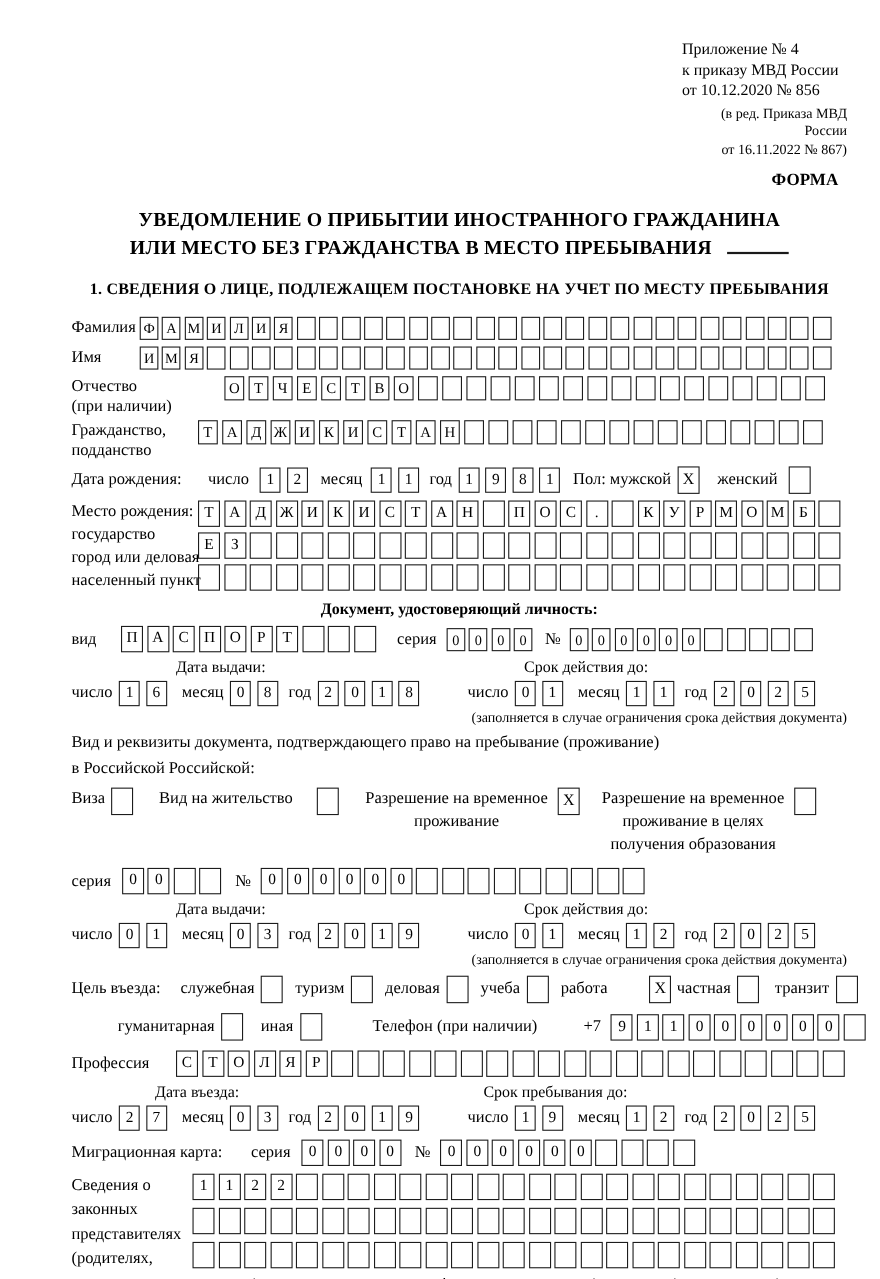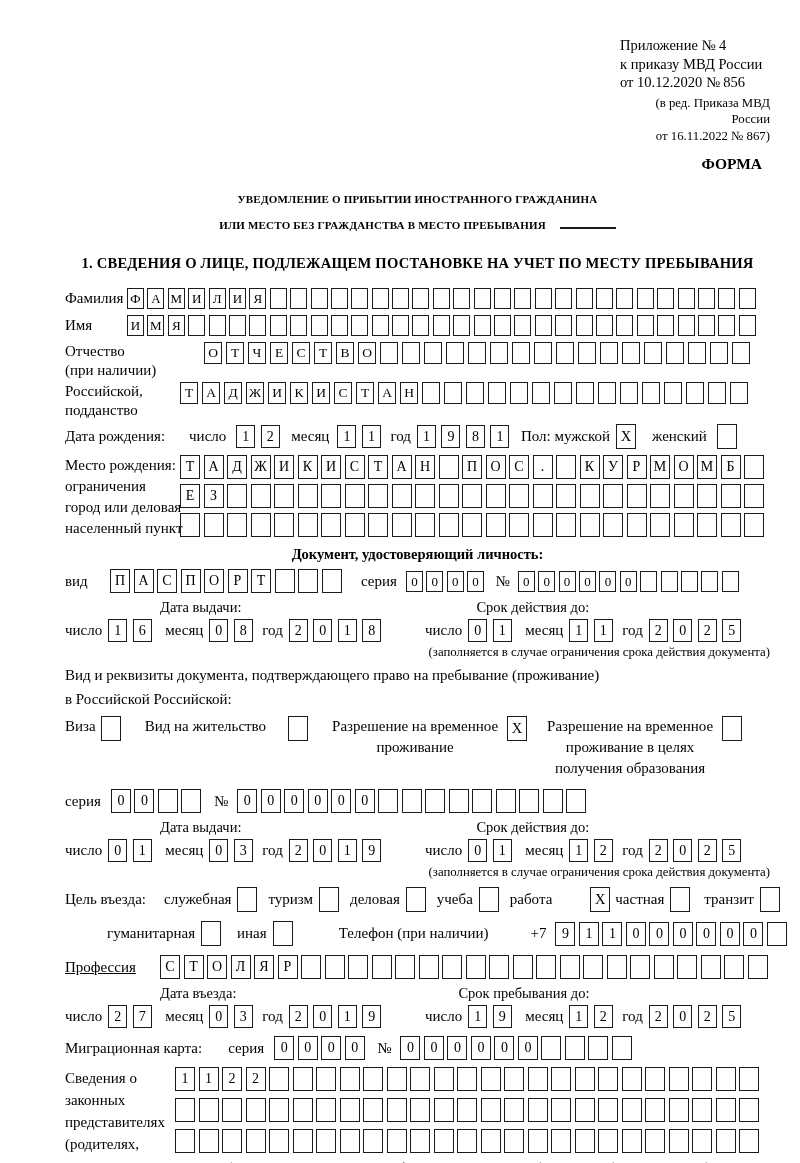--- a/index.html
+++ b/index.html
@@ -8,29 +8,29 @@
     font-family:"Liberation Serif","DejaVu Serif",serif;
     box-sizing:border-box;position:relative;
     padding:36px 30px 0 65px;overflow:hidden;
   }
   
   .appendix{padding-left:555px;font-size:14.5px;line-height:18.5px;}
   .appendix .amend{font-size:12.8px;line-height:16.5px;text-align:right;}
   .appendix .amend.first{margin-top:3px;}
   .forma{text-align:right;padding-right:8px;font-weight:bold;font-size:15.5px;margin-top:11px;}
   
-  .title{text-align:center;font-weight:bold;font-size:11px;line-height:26px;margin-top:13px;letter-spacing:.2px;}
+  .title{text-align:center;font-weight:bold;font-size:18px;line-height:26px;margin-top:13px;letter-spacing:.2px;}
   .blank{display:inline-block;width:56px;border-bottom:2px solid #1a1a1a;margin-left:14px;height:14px;}
   .sec1{font-weight:bold;font-size:14.6px;margin-top:17px;margin-bottom:16px;text-align:center;letter-spacing:.2px;}
   
   .frow{display:flex;align-items:center;margin-bottom:6px;white-space:nowrap;}
   .frow.top{align-items:flex-start;margin-bottom:2px;}
   .lbl{font-size:15px;flex:none;}
   .lbl2{font-size:15px;line-height:19px;}
-  .w62{width:62px;} .w139{width:139px;} .w115{width:115px;} .w45{width:45px;} .w95{width:95px;text-decoration:underline;}
+  .w62{width:62px;} .w139{width:139px;} .w115{width:115px;} .w45{width:45px;} .w95{width:95px;}
   .boxes{display:inline-flex;flex:none;}
   
   .cell{display:inline-flex;align-items:center;justify-content:center;box-sizing:border-box;
         width:17px;height:21px;border:1.6px solid #1c1c1c;margin-right:3.4px;
         font-size:13px;line-height:1;flex:none;}
   .cell.md{width:18px;height:22px;margin-right:4px;font-size:13.5px;}
   .cell.lg{width:20px;height:24px;margin-right:3.5px;font-size:14px;}
   .cell.dt{width:19px;height:23px;margin-right:5.5px;font-size:14px;}
   .cell.cb{width:20px;height:25px;margin-right:0;font-size:14.5px;}
   
@@ -180,21 +180,21 @@
         <span class="cell md"></span>
         <span class="cell md"></span>
         <span class="cell md"></span>
         <span class="cell md"></span>
         <span class="cell md"></span>
       </span>
   </div>
 
   <div class="frow top">
     <span class="lbl2 w115">
-      <div>Российской,</div>
+      <div>Гражданство,</div>
       <div>подданство</div>
     </span>
     <span class="boxes">
         <span class="cell md">Т</span>
         <span class="cell md">А</span>
         <span class="cell md">Д</span>
         <span class="cell md">Ж</span>
         <span class="cell md">И</span>
         <span class="cell md">К</span>
         <span class="cell md">И</span>
@@ -245,21 +245,21 @@
       </span>
     <span class="lbl" style="margin:0 10px 0 16px;">женский</span>
     <span class="boxes">
         <span class="cell cb"></span>
       </span>
   </div>
 
   <div class="twocol" style="margin-top:6px;">
     <div class="leftcol lbl2" style="width:115px;line-height:21px;">
       <div style="white-space:nowrap;">Место рождения:</div>
-      <div>ограничения</div>
+      <div>государство</div>
       <div style="white-space:nowrap;">город или деловая</div>
       <div style="white-space:nowrap;">населенный пункт</div>
     </div>
     <div class="rightcol">
       <div class="boxrow">
           <span class="cell lg">Т</span>
           <span class="cell lg">А</span>
           <span class="cell lg">Д</span>
           <span class="cell lg">Ж</span>
           <span class="cell lg">И</span>
@@ -629,21 +629,21 @@
         <span class="cell lg"></span>
         <span class="cell lg"></span>
         <span class="cell lg"></span>
         <span class="cell lg"></span>
         <span class="cell lg"></span>
         <span class="cell lg"></span>
       </span>
   </div>
 
   <div class="dlabels">
-    <span style="margin-left:95px;">Дата въезда:</span>
+    <span style="margin-left:76px;">Дата въезда:</span>
     <span style="margin-left:222px;">Срок пребывания до:</span>
   </div>
   <div class="drow">
     <span class="dgroup" style="width:360px;">
       <span class="dl">число</span>
       <span class="boxes">
           <span class="cell dt">2</span>
           <span class="cell dt">7</span>
         </span>
       <span class="dl" style="margin-left:8px;">месяц</span>

